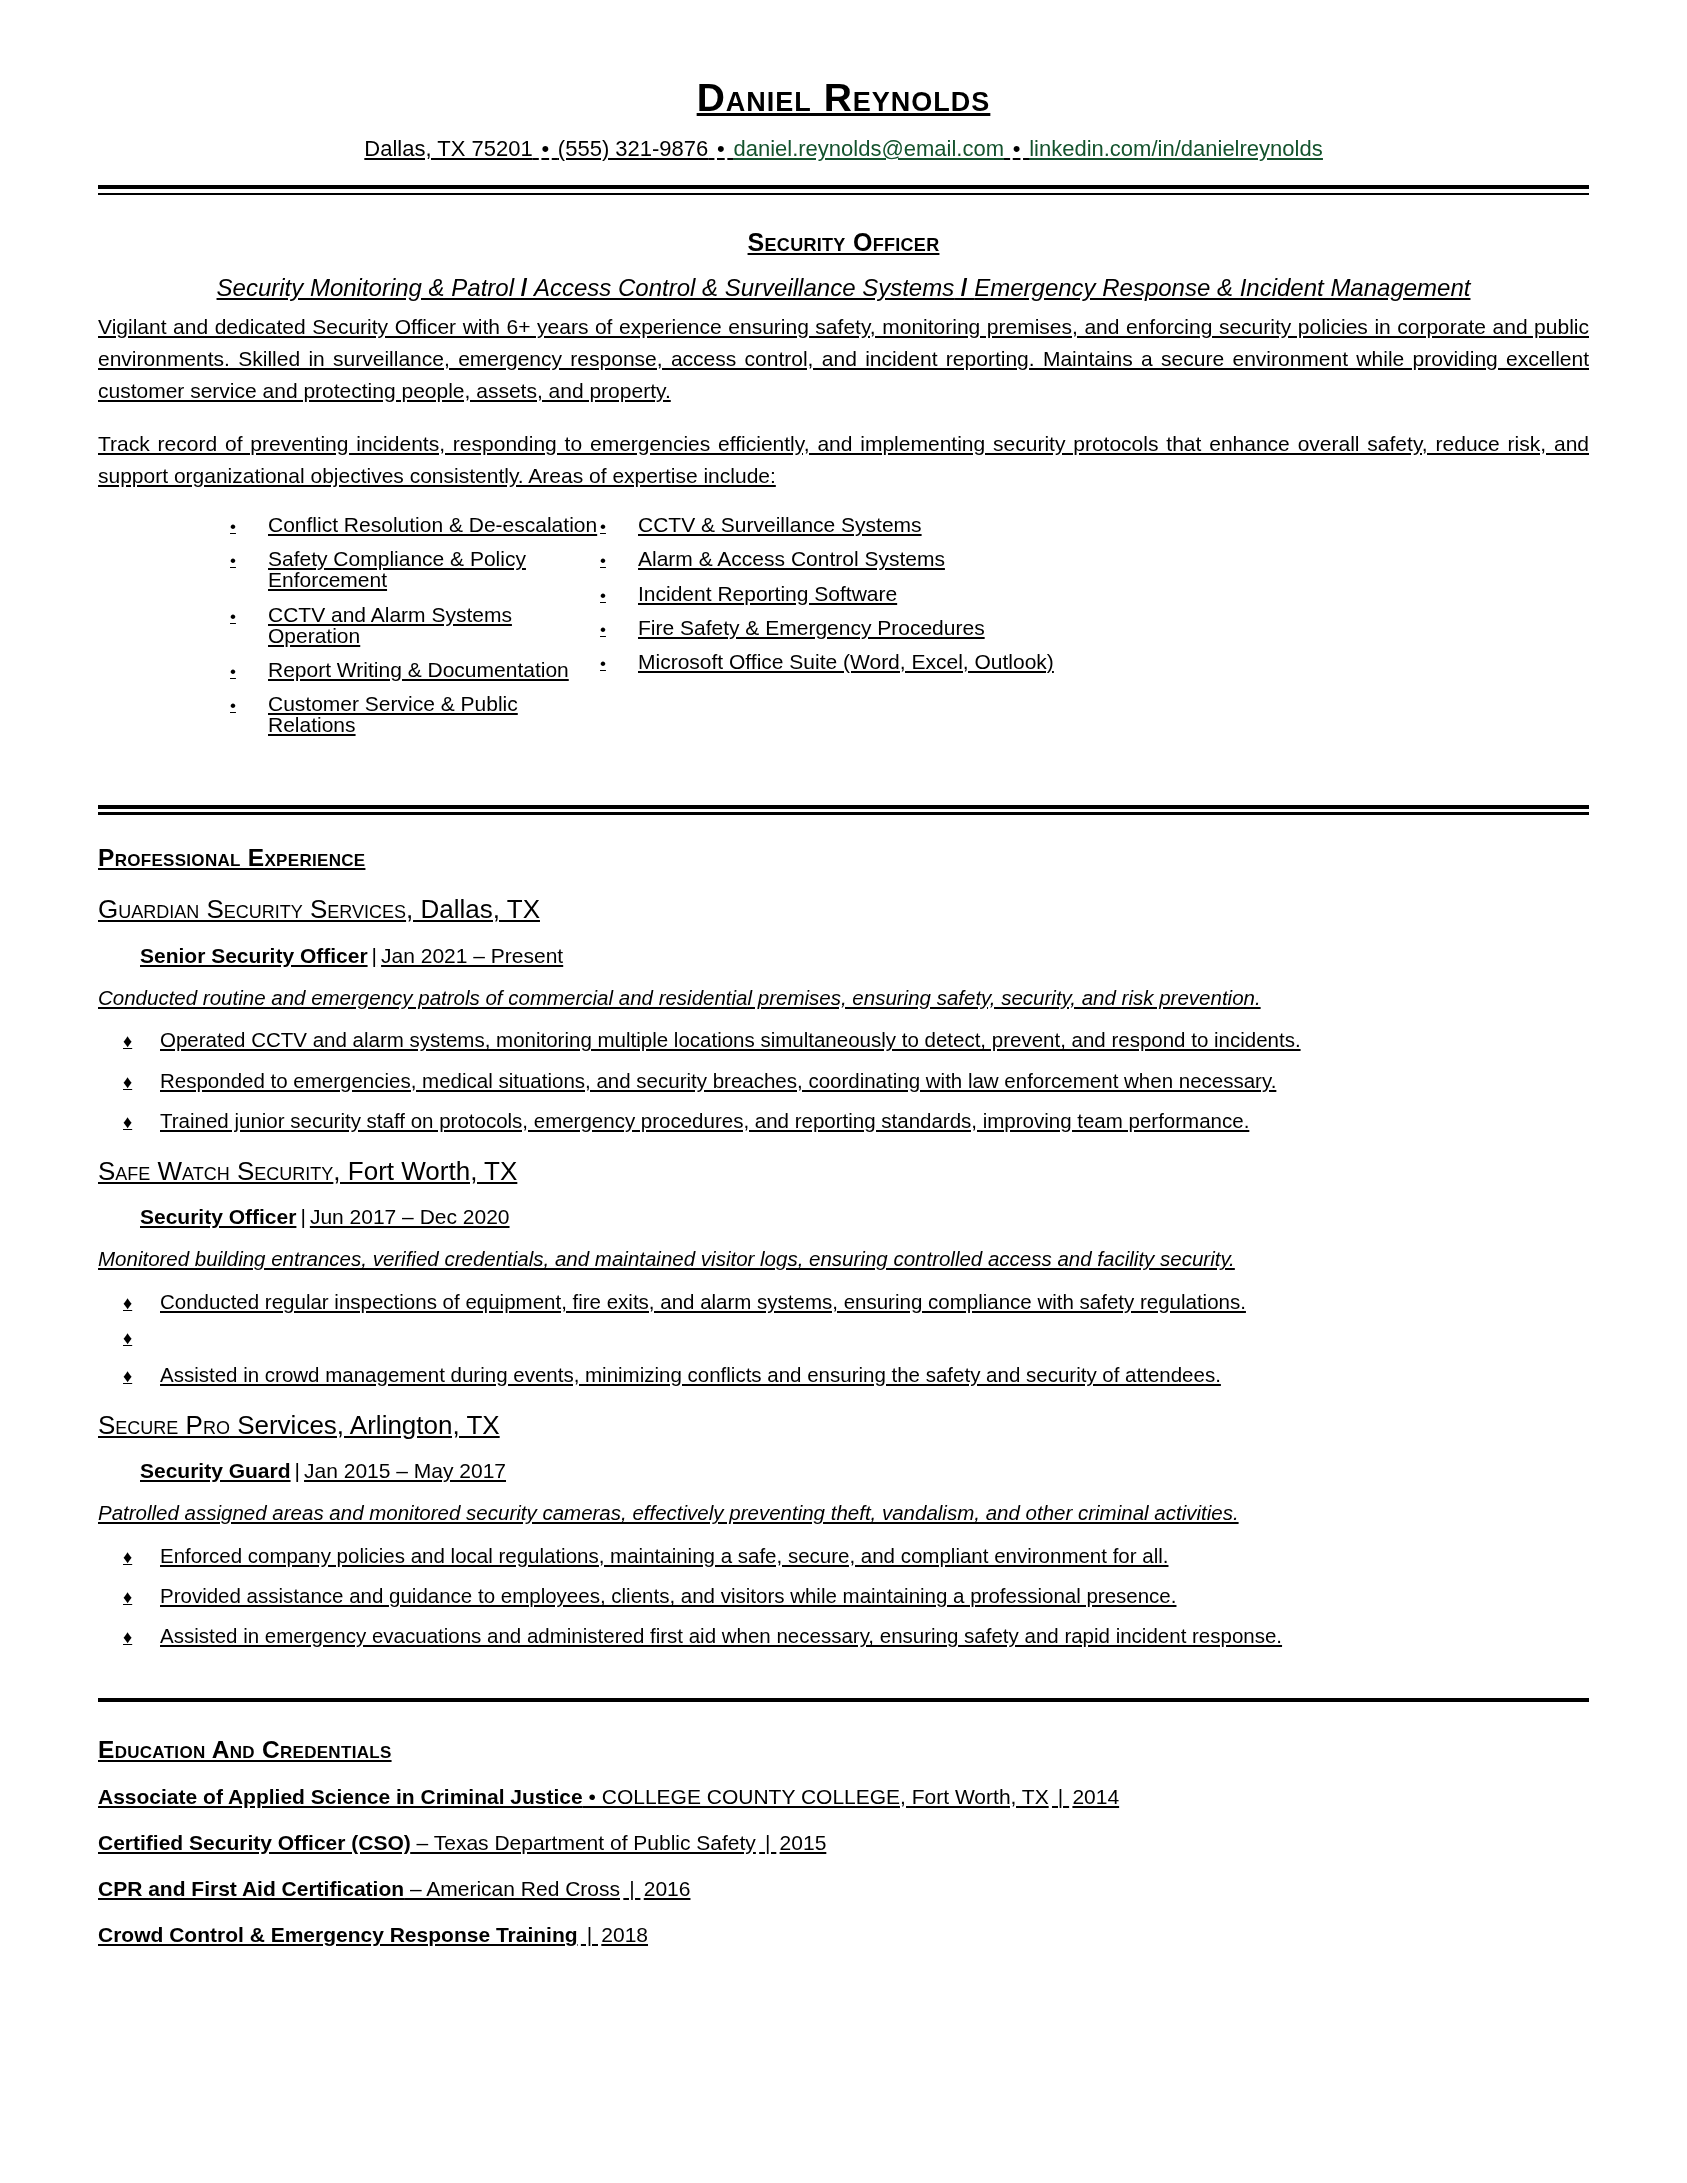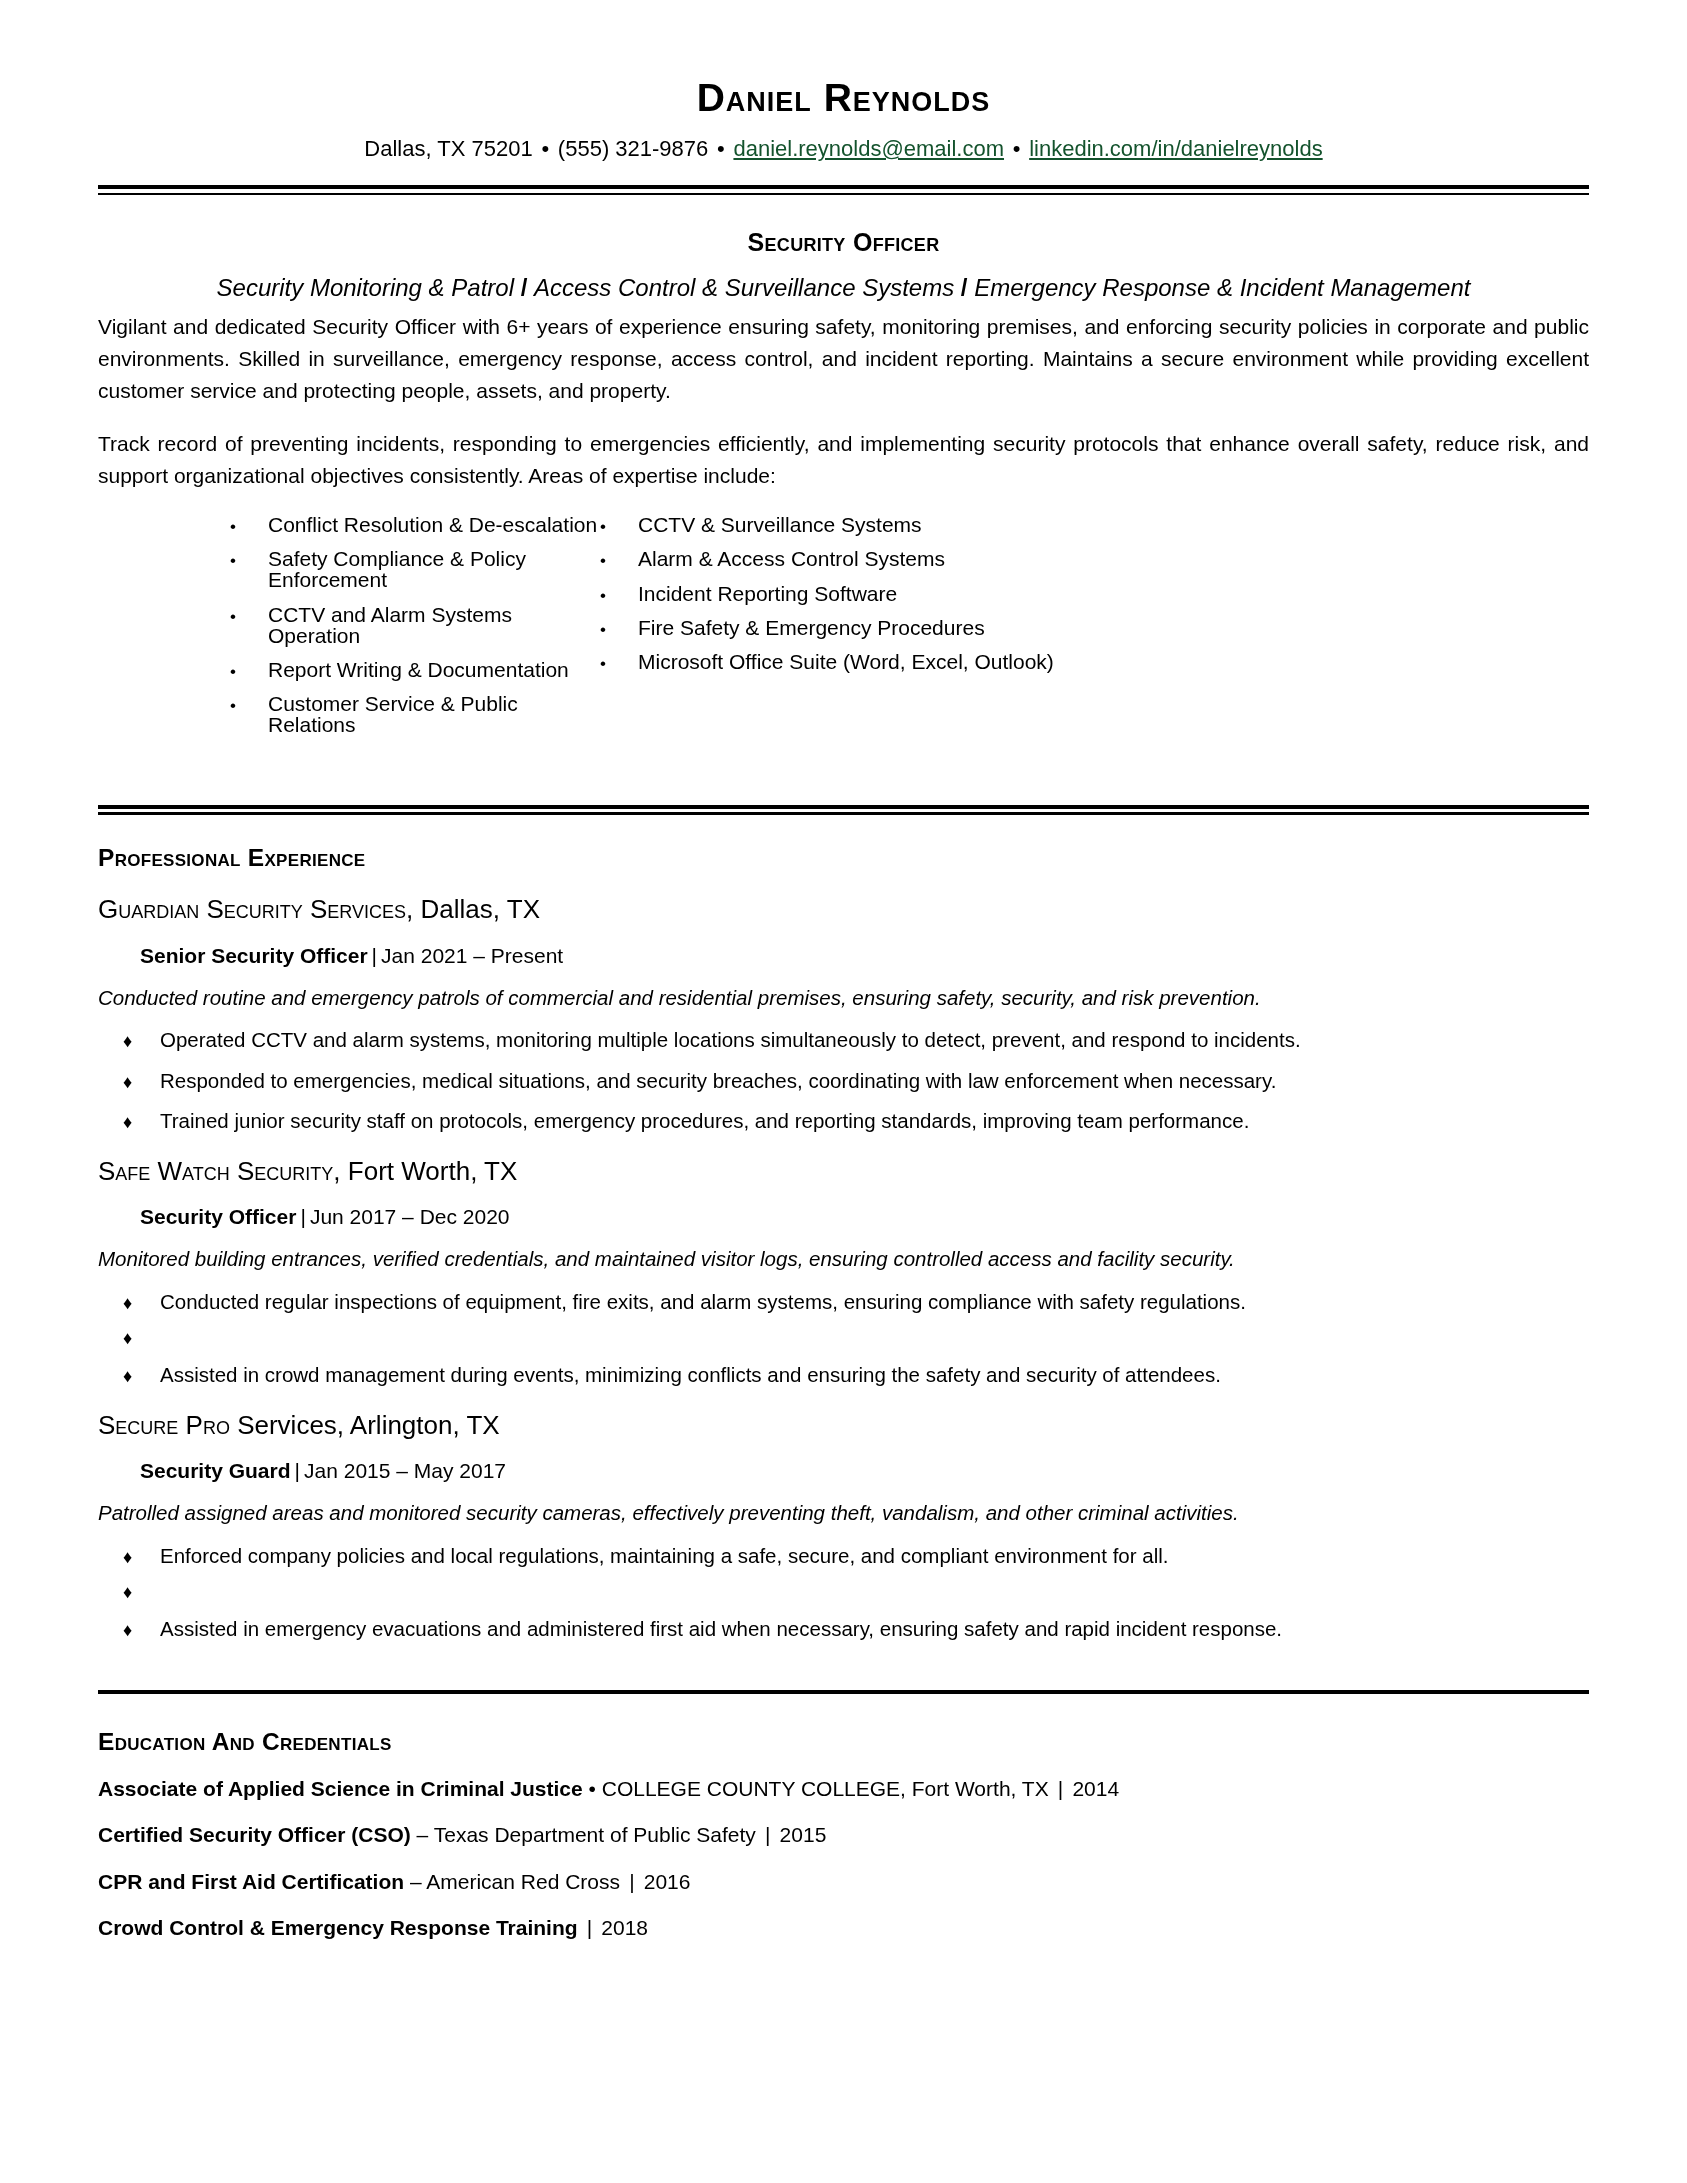--- a/index.html
+++ b/index.html
@@ -12,20 +12,21 @@
     color: #000000;
   }
   .page {
     width: 1687px;
     height: 2183px;
     background: #ffffff;
     box-sizing: border-box;
     padding: 78px 98px 0 98px;
     position: relative;
     overflow: hidden;
+    text-decoration: underline;
   }
 
   
   .name {
     text-align: center;
     font-size: 39px;
     font-weight: bold;
     letter-spacing: 1px;
     font-variant: small-caps;
     text-transform: capitalize;
@@ -322,20 +323,21 @@
         <div class="company"><span>Secure Pro</span><span class="plain"> Services, Arlington, TX</span></div>
         <div class="role-line"><span class="role">Security Guard</span><span class="bar">|</span><span>Jan 2015 – May 2017</span></div>
         <div class="job-desc">Patrolled assigned areas and monitored security cameras, effectively preventing theft, vandalism, and other criminal activities.</div>
         <div class="job-bullets">
           <div class="job-bullet">
             <span class="diamond">♦</span>
             <span>Enforced company policies and local regulations, maintaining a safe, secure, and compliant environment for all.</span>
           </div>
           <div class="job-bullet">
             <span class="diamond">♦</span>
+            <span>Provided assistance and guidance to employees, clients, and visitors while maintaining a professional presence.</span>
           </div>
           <div class="job-bullet">
             <span class="diamond">♦</span>
             <span>Assisted in emergency evacuations and administered first aid when necessary, ensuring safety and rapid incident response.</span>
           </div>
         </div>
       </div>
     </div>
 
   <div class="spacer-before-rule"></div>

